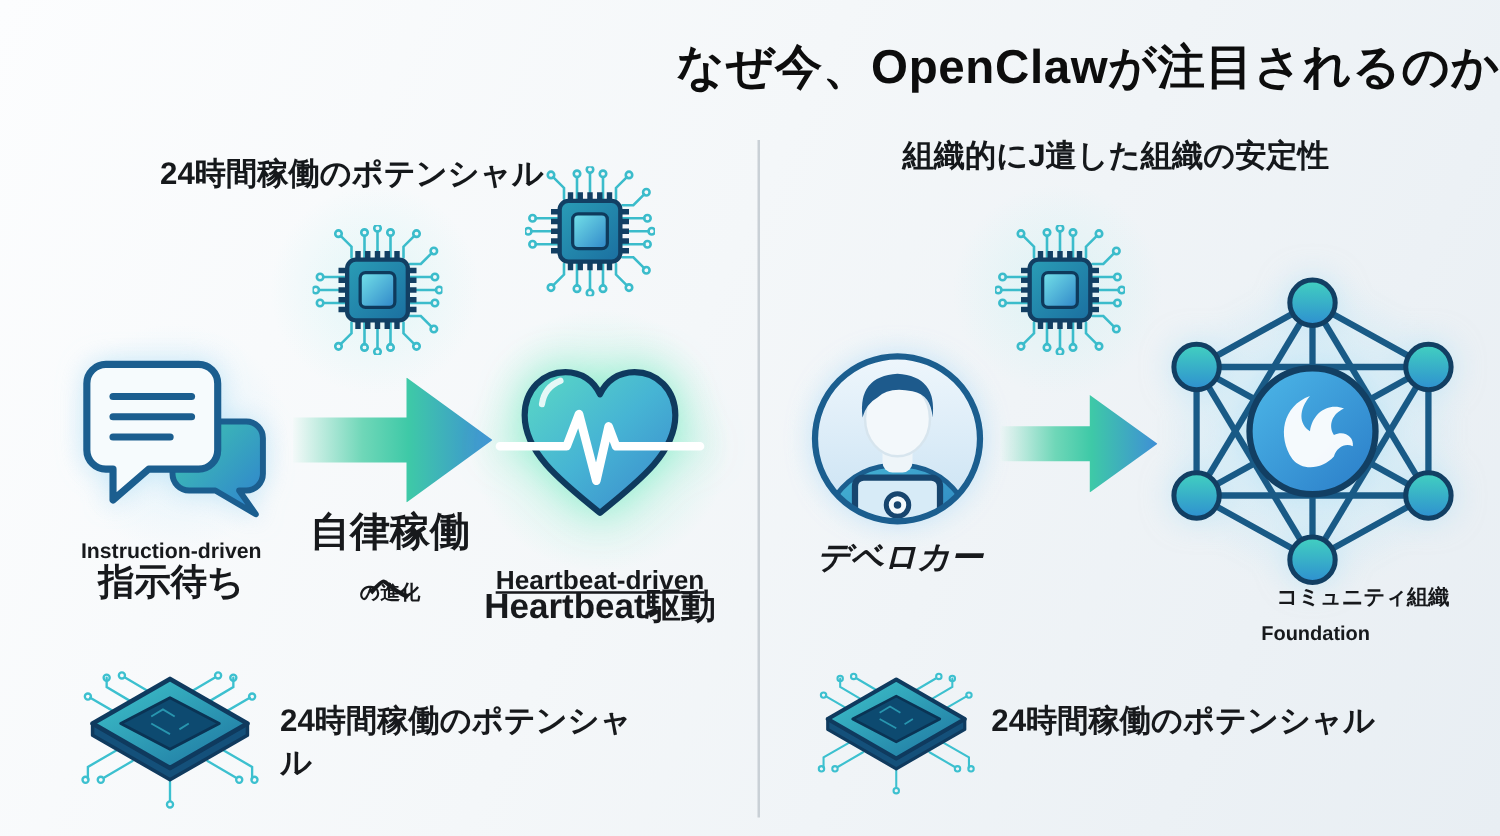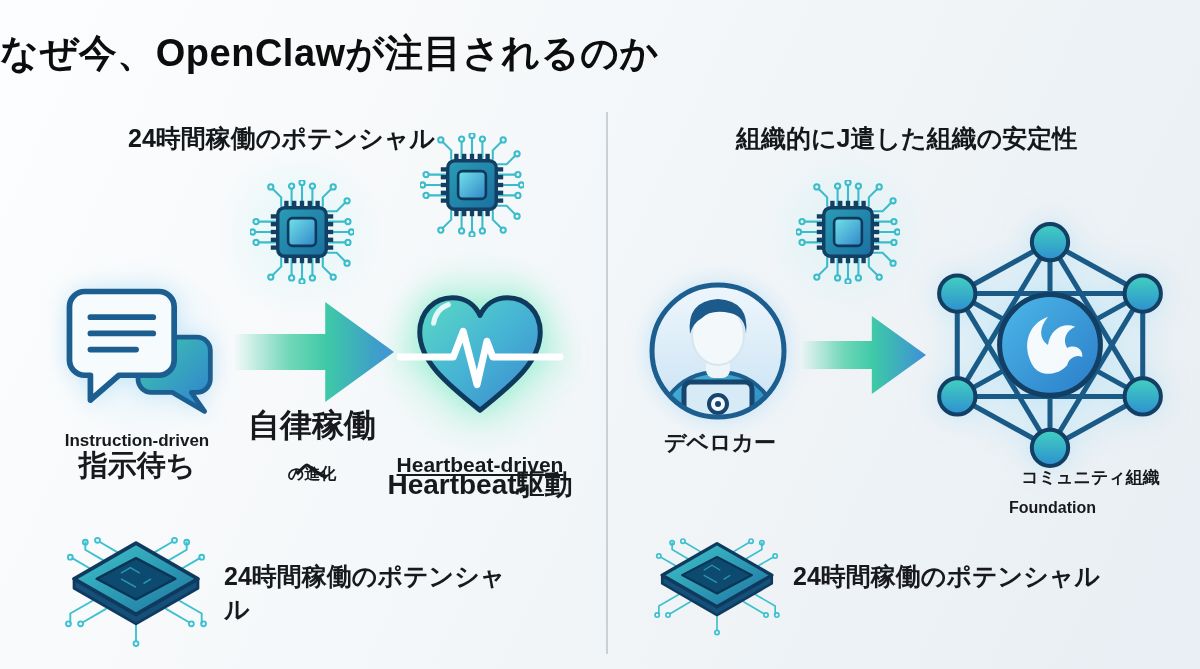--- a/index.html
+++ b/index.html
@@ -14,37 +14,37 @@
       radial-gradient(130px 130px at 718px 352px, rgba(200,235,250,.45), rgba(200,235,250,0) 70%),
       radial-gradient(180px 180px at 1050px 345px, rgba(190,233,250,.40), rgba(190,233,250,0) 72%),
       radial-gradient(120px 120px at 300px 232px, rgba(185,240,240,.35), rgba(185,240,240,0) 70%),
       radial-gradient(120px 120px at 846px 232px, rgba(185,240,240,.35), rgba(185,240,240,0) 70%),
       linear-gradient(115deg, #fcfdfe 0%, #f4f7f9 45%, #e8eef3 100%);
   }
 
   .abs { position:absolute; }
   .title {
     position:absolute; top:28px; left:0; width:100%;
-    text-align:left; font-size:38px; font-weight:700; color:#0d0d0d; letter-spacing:.5px;
+    text-align:right; font-size:38px; font-weight:700; color:#0d0d0d; letter-spacing:.5px;
   }
   .divider { position:absolute; left:606px; top:112px; width:2px; height:542px; background:#c9d0d6; }
 
   .heading { position:absolute; font-size:25px; font-weight:700; color:#15181b; }
   .heading-left  { left:128px; top:122px; }
-  .heading-right { left:722px; top:122px;margin-left:14px; }
+  .heading-right { left:722px; top:108px; }
 
   .lbl { position:absolute; font-weight:700; color:#17191c; text-align:center; }
   .lbl-instr-en    { left:32px;  top:431px; width:210px; font-size:17px; }
   .lbl-instr-ja    { left:32px;  top:446px; width:210px; font-size:29px; }
   .lbl-arrow-1     { left:232px; top:404px; width:160px; font-size:32px; }
   .lbl-arrow-2     { left:232px; top:464px; width:160px; font-size:16px; }
   .lbl-hb-en       { left:378px; top:453px; width:204px; font-size:21px;text-decoration:underline; }
   .lbl-hb-ja       { left:378px; top:466px; width:204px; font-size:28px; }
   .lbl-footer-left { left:224px; top:560px; width:300px; font-size:25px; text-align:left; }
-  .lbl-dev         { left:645px; top:428px; width:150px; font-size:22px; }
+  .lbl-dev         { left:645px; top:428px; width:150px; font-size:26px;font-style:italic; }
   .lbl-comm-1      { left:973px; top:466px; width:235px; font-size:17px; }
   .lbl-comm-2      { left:935px; top:499px; width:235px; font-size:16px; }
   .lbl-footer-right{ left:793px; top:560px; width:310px; font-size:25px; text-align:left; }
 
   .chip-flat-a { left:420px; top:133px; width:104px; height:104px; }
   .chip-flat-b { left:250px; top:180px; width:104px; height:104px; }
   .chip-flat-c { left:796px; top:180px; width:104px; height:104px; }
   .chip-iso-a  { left:58px;  top:530px; width:156px; height:122px; }
   .chip-iso-b  { left:650px; top:532px; width:134px; height:108px; }
   .chat-icon   { left:52px;  top:282px; width:172px; height:138px; filter:drop-shadow(0 0 10px rgba(170,220,245,.6)); }

